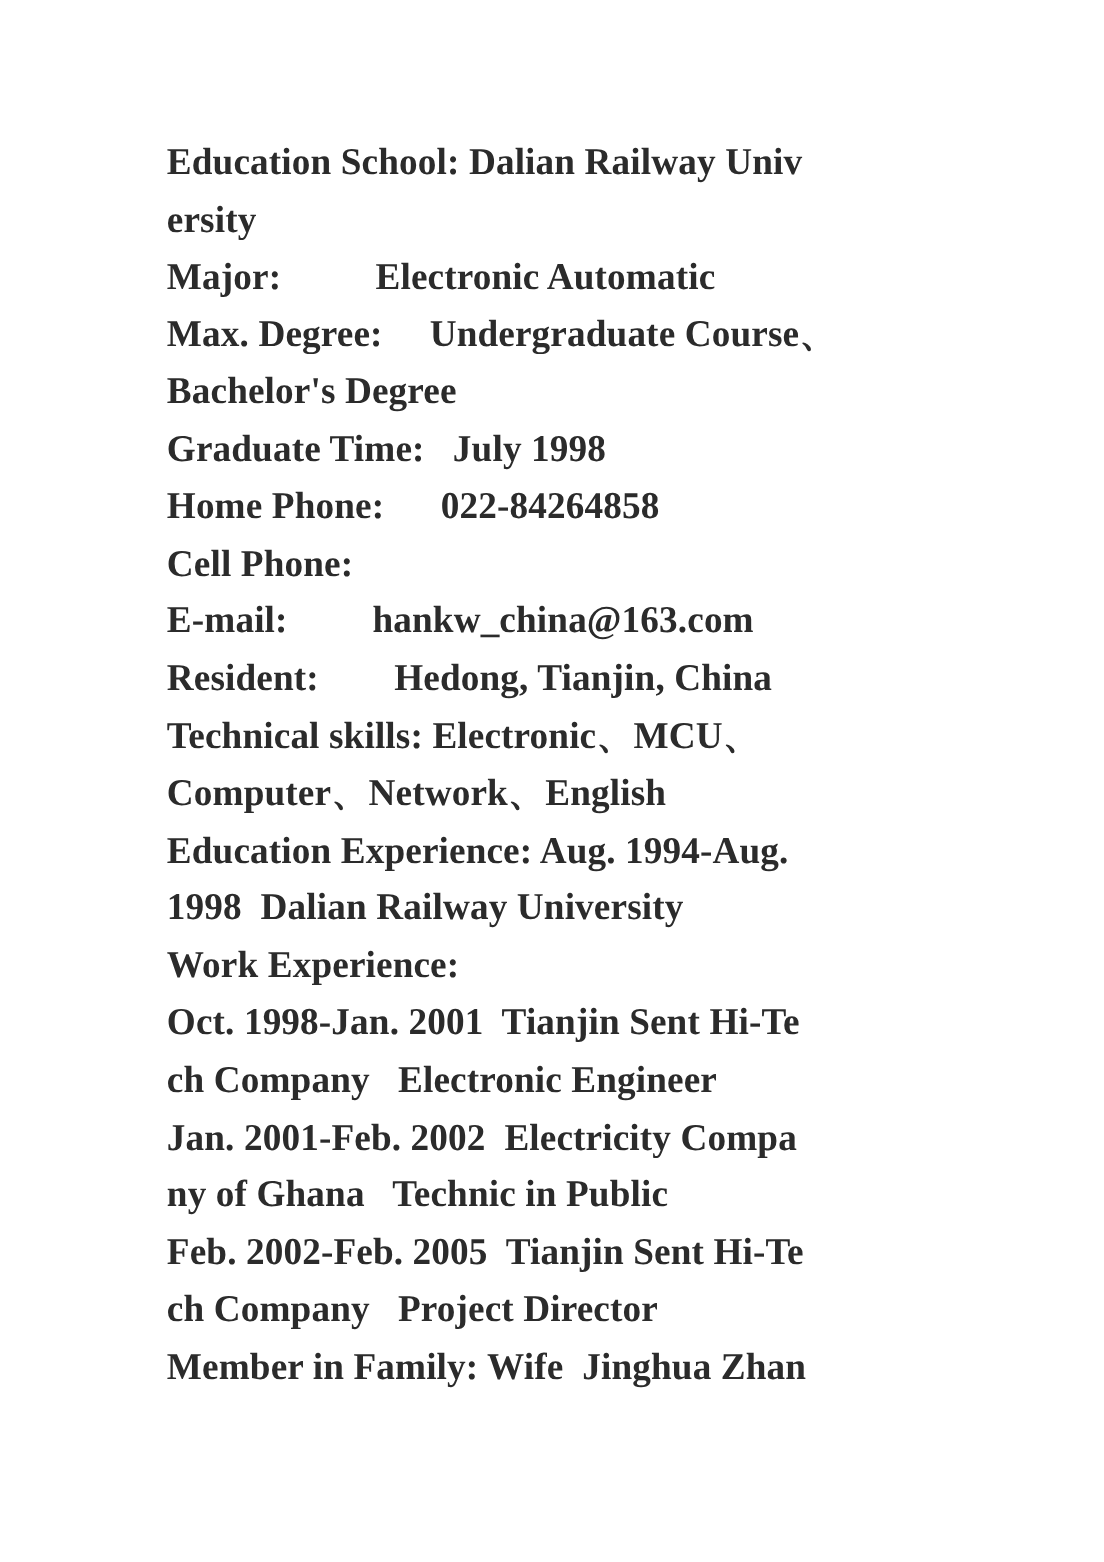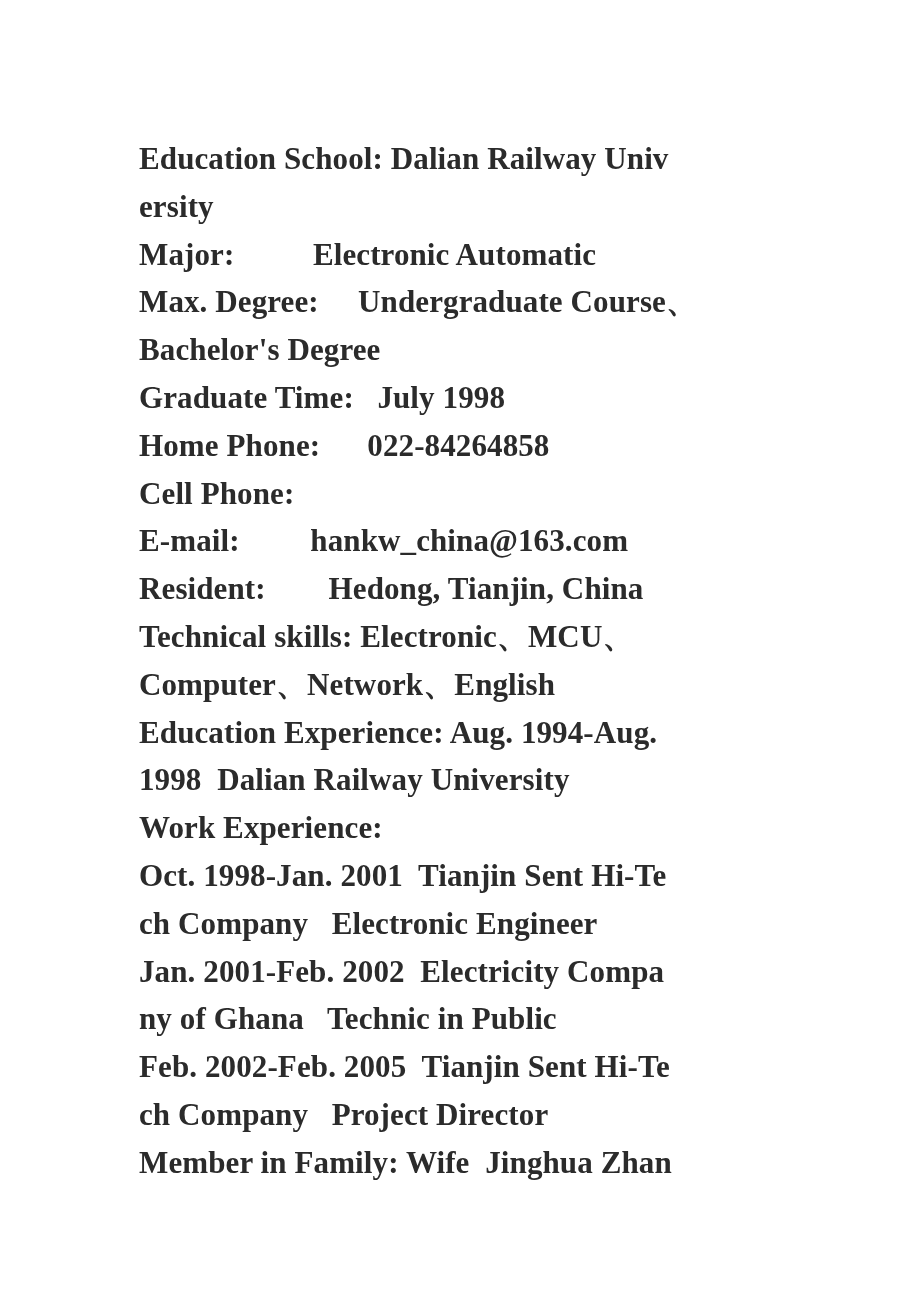--- a/index.html
+++ b/index.html
@@ -15,21 +15,20 @@
     font-family: "Liberation Serif", "DejaVu Serif", serif;
     -webkit-font-smoothing: antialiased;
   }
   #page {
     position: absolute;
     left: 0;
     top: 0;
     width: 920px;
     height: 986px;
     background: #ffffff;
-    margin-top: 24px;
   }
   #resume-body {
     position: absolute;
     left: 139px;
     top: 111px;
     width: 700px;
   }
   .line {
     font-size: 31.5px;
     font-weight: bold;

